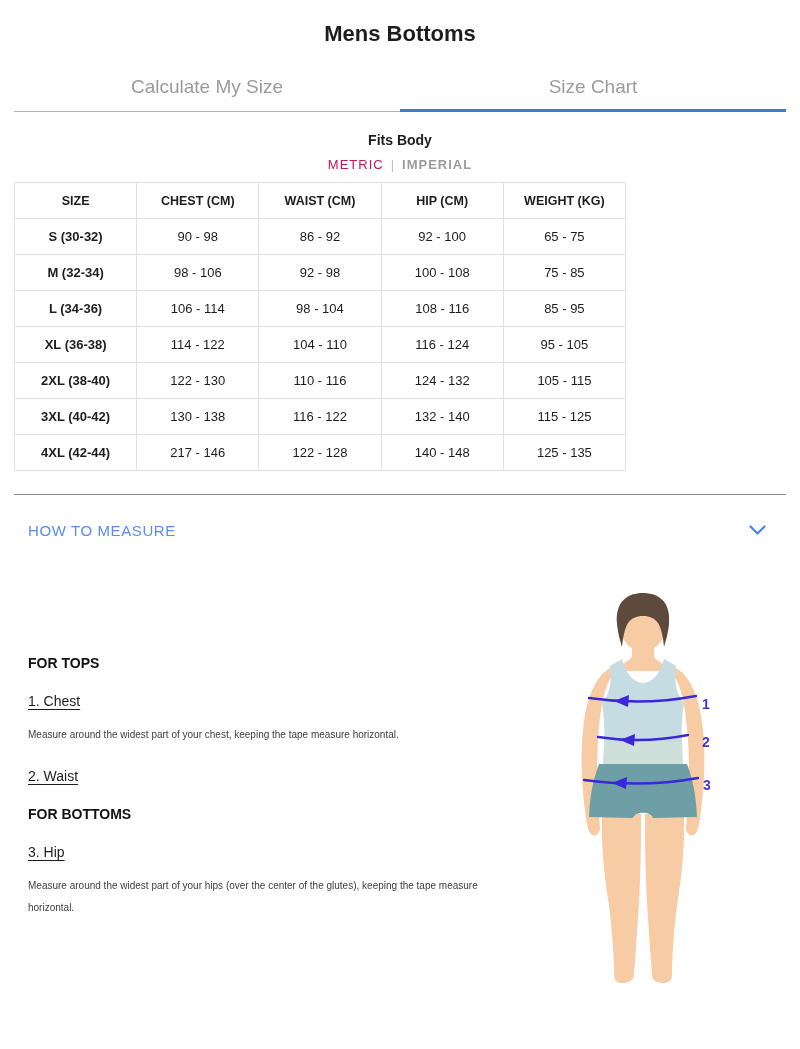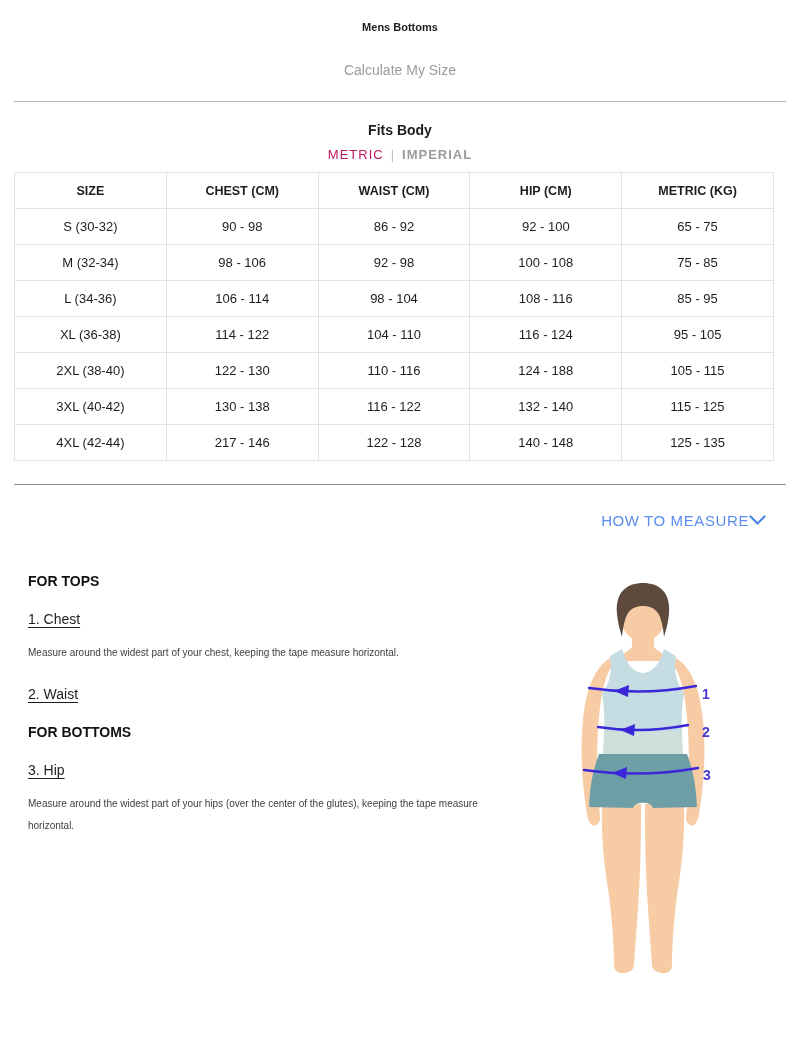--- a/index.html
+++ b/index.html
@@ -6,65 +6,65 @@
   html, body { background: #fff; }
   body {
     width: 800px; min-height: 1049px; margin: 0 auto;
     font-family: "Liberation Sans", "DejaVu Sans", sans-serif;
     color: #1d1d1d;
   }
   .page { width: 800px; position: relative; }
 
   
   .page-title {
-    text-align: center; font-size: 11px; font-weight: 600;
+    text-align: center; font-size: 22px; font-weight: 600;
     padding-top: 21px; color: #1d1d1d;
   }
 
   
   .tabs { display: flex; margin: 21px 14px 0 14px; }
   .tab {
-    flex: 1; text-align: center; font-size: 14px; color: #9b9b9b;
-    padding: 8px 0 23px 0; border-bottom: 1px solid #b3b3b3; cursor: pointer;
+    flex: 1; text-align: center; font-size: 19px; color: #9b9b9b;
+    padding: 8px 0 13px 0; border-bottom: 1px solid #b3b3b3; cursor: pointer;
   }
   .tab.active { border-bottom: 3px solid #337fd6; padding-bottom: 11px; }
 
   
   .fit-label { text-align: center; font-size: 14px; font-weight: 700; margin-top: 20px; }
   .units { text-align: center; margin-top: 9px; font-size: 13px; letter-spacing: 1px; }
   .units .metric { color: #be185d; cursor: pointer; }
   .units .sep { color: #c2c2c2; margin: 0 7px; }
   .units .imperial { color: #9b9b9b; cursor: pointer; font-weight: bold; }
 
   
   table.size-table {
-    width: 760px; margin: 10px 14px 0 14px; border-collapse: collapse;
+    width: 612px; margin: 10px 14px 0 14px; border-collapse: collapse;
     table-layout: fixed; font-size: 13px;
   }
   .size-table th, .size-table td {
     border: 1px solid #e1e1e1; height: 36px; text-align: center;
     vertical-align: middle; font-weight: 400; color: #1d1d1d;
   }
   .size-table th { font-weight: 700; font-size: 12.5px; }
-  .size-table td.size-col { font-weight: 400; }
+  .size-table td.size-col { font-weight: 700; }
 
   
   .divider { border: none; border-top: 1px solid #8f8f8f; margin: 23px 14px 0 14px; }
 
   
   .measure-header {
-    display: flex; align-items: center; justify-content: flex-end;
+    display: flex; align-items: center; justify-content: space-between;
     margin: 0 34px 0 28px; padding-top: 27px; cursor: pointer;
   }
   .measure-header .mh-title {
     color: #5b8def; font-size: 15px; letter-spacing: 0.6px;
   }
 
   
-  .content { display: flex; margin: 44px 0 0 28px; }
+  .content { display: flex; margin: 44px 0 0 28px; align-items: center; }
   .instructions { width: 470px; flex: none; }
   .section-heading { font-size: 14px; font-weight: 700; color: #111; }
   .section-heading + .measure-label { margin-top: 22px; }
   .measure-label {
     font-size: 14px; margin-top: 22px;
     text-decoration: underline; text-underline-offset: 3px;
   }
   .instructions p { font-size: 10px; line-height: 22px; margin-top: 15px; color: #404040; }
   .instructions .section-heading.second { margin-top: 22px; }
 
@@ -73,36 +73,37 @@
 </style>
 </head>
 <body>
 
 <div class="page">
 
   <h1 class="page-title">Mens Bottoms</h1>
 
   <div class="tabs">
     <div class="tab">Calculate My Size</div>
+    <div class="tab active">Size Chart</div>
   </div>
 
   <div class="fit-label">Fits Body</div>
 
   <div class="units">
     <span class="metric">METRIC</span><span class="sep">|</span><span class="imperial">IMPERIAL</span>
   </div>
 
   <table class="size-table">
     <thead>
       <tr>
         <th>SIZE</th>
         <th>CHEST (CM)</th>
         <th>WAIST (CM)</th>
         <th>HIP (CM)</th>
-        <th>METRIC (KG)</th>
+        <th>WEIGHT (KG)</th>
       </tr>
     </thead>
     <tbody>
       <tr>
         <td class="size-col">S (30-32)</td>
         <td>90 - 98</td>
         <td>86 - 92</td>
         <td>92 - 100</td>
         <td>65 - 75</td>
       </tr>
@@ -124,21 +125,21 @@
         <td class="size-col">XL (36-38)</td>
         <td>114 - 122</td>
         <td>104 - 110</td>
         <td>116 - 124</td>
         <td>95 - 105</td>
       </tr>
       <tr>
         <td class="size-col">2XL (38-40)</td>
         <td>122 - 130</td>
         <td>110 - 116</td>
-        <td>124 - 188</td>
+        <td>124 - 132</td>
         <td>105 - 115</td>
       </tr>
       <tr>
         <td class="size-col">3XL (40-42)</td>
         <td>130 - 138</td>
         <td>116 - 122</td>
         <td>132 - 140</td>
         <td>115 - 125</td>
       </tr>
       <tr>

